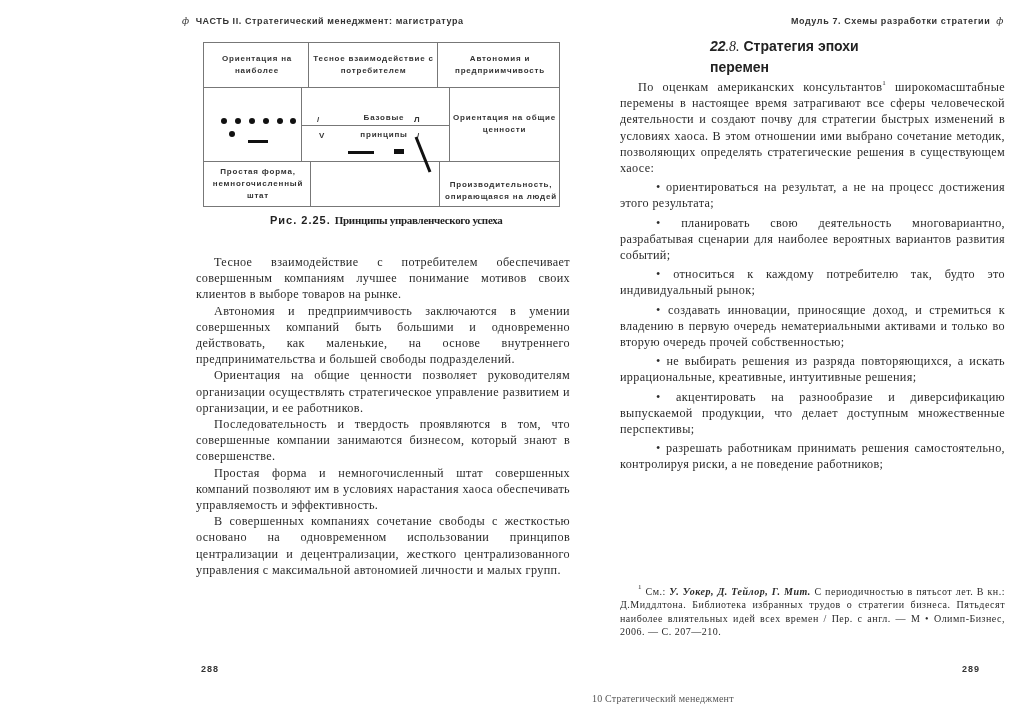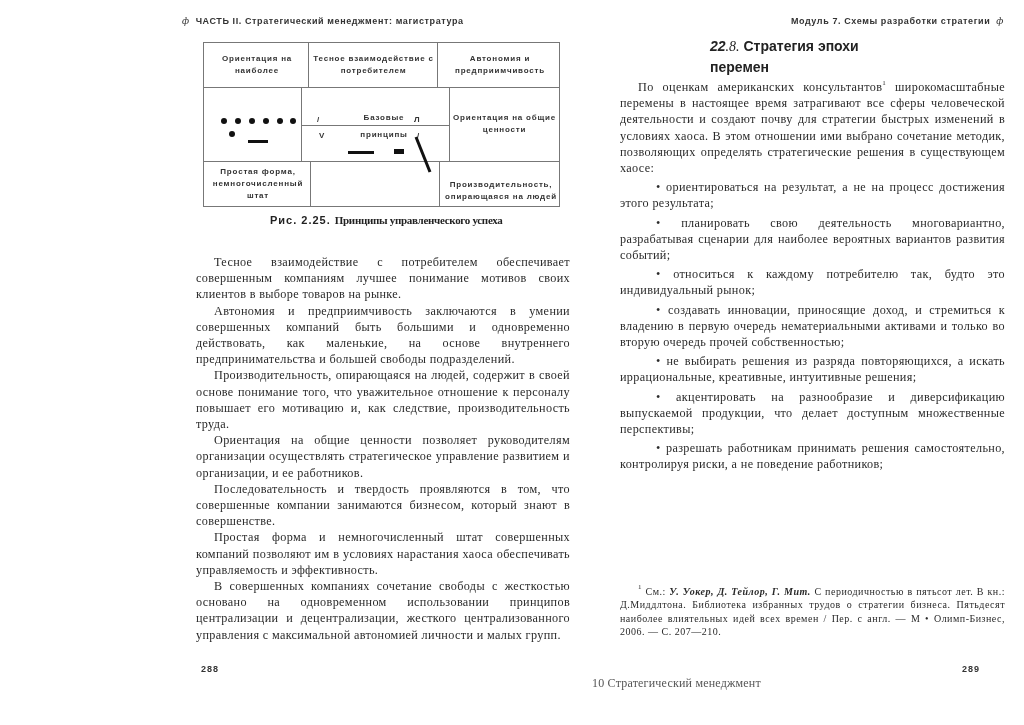--- a/index.html
+++ b/index.html
@@ -37,21 +37,21 @@
   .section-num { font-style: italic; }
   .section-num .sub { font-family: "Liberation Serif", serif; font-weight: normal; }
 
   .footnote { position: absolute; left: 30px; top: 585px; width: 385px; font-family: "Liberation Serif", serif; font-size: 10px; line-height: 13.4px; color: #2a2a2a; text-align: justify; letter-spacing: 0.5px; }
   .footnote p { margin: 0; text-indent: 18px; }
   .footnote i { font-style: italic; font-weight: bold; }
 
   .page-number { position: absolute; top: 664px; font-family: "Liberation Sans", sans-serif; font-size: 9px; font-weight: bold; letter-spacing: 1px; color: #333; }
   .left-page .page-number { left: 201px; }
   .right-page .page-number { left: 372px; }
-  .signature { position: absolute; left: 2px; top: 676px; font-family: "Liberation Serif", serif; font-size: 12px; color: #555; letter-spacing: 0.2px; }
+  .signature { position: absolute; left: 2px; top: 693px; font-family: "Liberation Serif", serif; font-size: 10px; color: #555; letter-spacing: 0.2px; }
 </style>
 </head>
 <body>
 
 <div class="page left-page">
   <div class="running-head">
     <span class="marker">ф</span><span>ЧАСТЬ II. Стратегический менеджмент: магистратура</span>
   </div>
 
   <div class="diagram">
@@ -99,21 +99,20 @@
     <div class="dcell" style="left:240px; top:118px; width:114px; height:60px;">Производительность, опирающаяся на людей</div>
   </div>
 
   <div class="caption">
     <span class="cap-label">Рис. 2.25.</span><span class="cap-text">Принципы управленческого успеха</span>
   </div>
 
   <div class="body-text">
     <p>Тесное взаимодействие с потребителем обеспечивает совершенным компаниям лучшее понимание мотивов своих клиентов в выборе товаров на рынке.</p>
     <p>Автономия и предприимчивость заключаются в умении совершенных компаний быть большими и одновременно действовать, как маленькие, на основе внутреннего предпринимательства и большей свободы подразделений.</p>
-    <p>Производительность, опирающаяся на людей, содержит в своей основе понимание того, что уважительное отношение к персоналу повышает его мотивацию и, как следствие, производительность труда.</p>
     <p>Ориентация на общие ценности позволяет руководителям организации осуществлять стратегическое управление развитием и организации, и ее работников.</p>
     <p>Последовательность и твердость проявляются в том, что совершенные компании занимаются бизнесом, который знают в совершенстве.</p>
     <p>Простая форма и немногочисленный штат совершенных компаний позволяют им в условиях нарастания хаоса обеспечивать управляемость и эффективность.</p>
     <p>В совершенных компаниях сочетание свободы с жесткостью основано на одновременном использовании принципов централизации и децентрализации, жесткого централизованного управления с максимальной автономией личности и малых групп.</p>
   </div>
 
   <div class="page-number">288</div>
 </div>
 
 <div class="page right-page">

